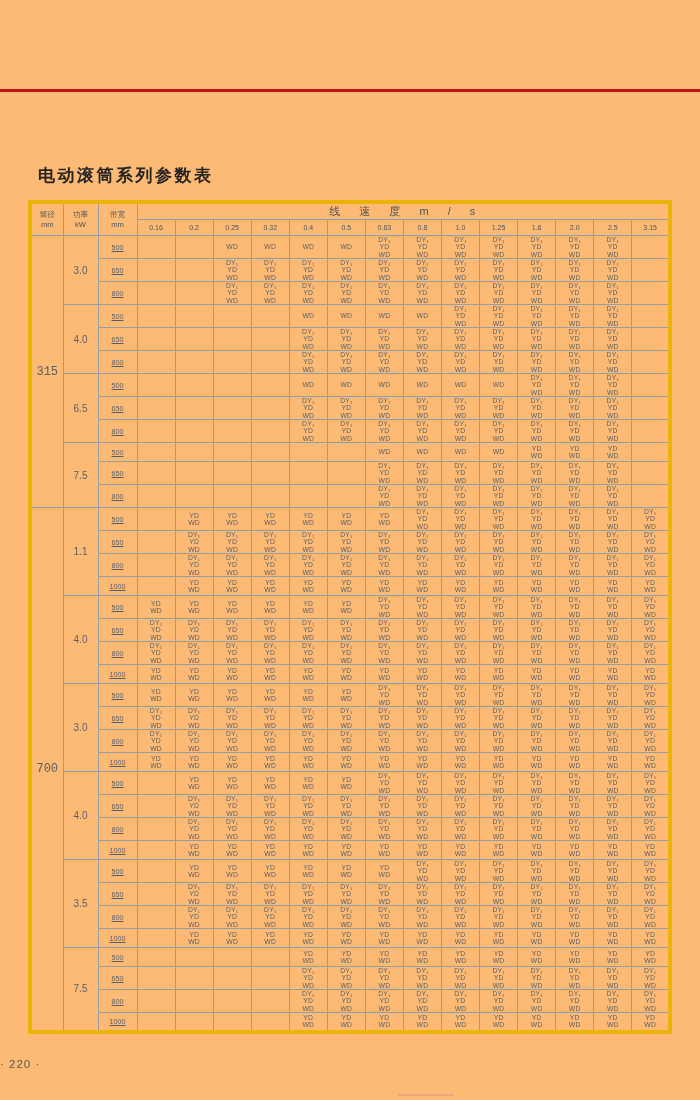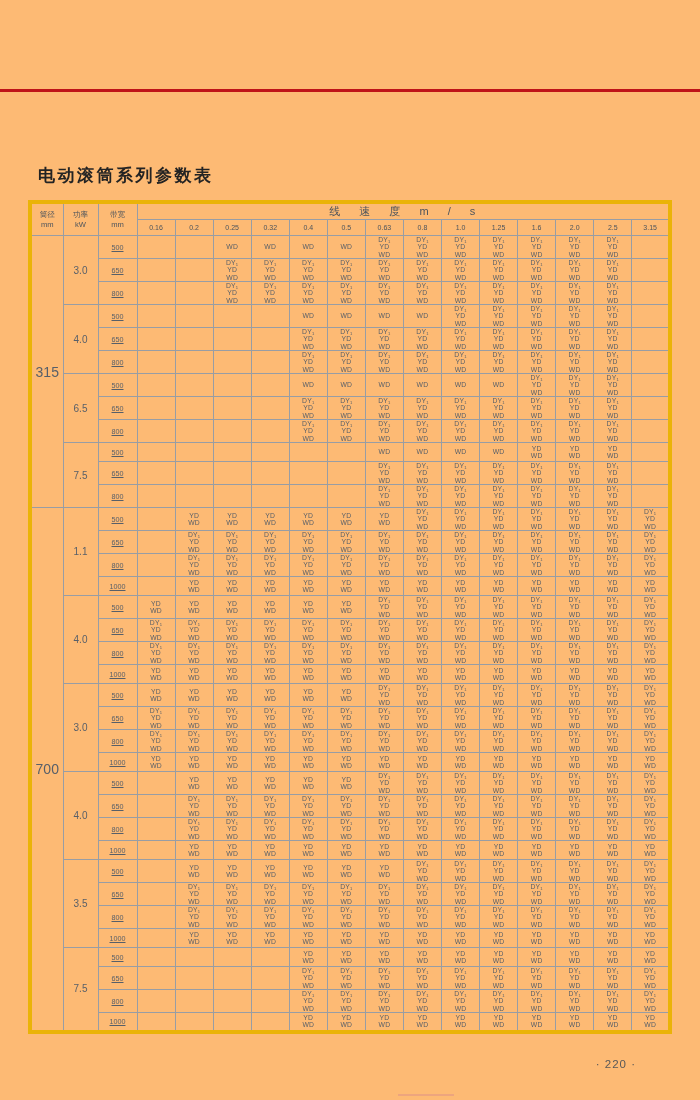--- a/index.html
+++ b/index.html
@@ -50,30 +50,30 @@
   th.speed-span {
     font-size: 11px;
     height: 15px;
     word-spacing: 14px;
     padding-right: 70px;
     letter-spacing: 1px;
   }
   th.speed-tick { font-size: 7px; height: 15px; }
   tr.r3 { height: 23px; }
   tr.r2 { height: 19px; }
-  td.diam   { font-size: 14px;   color: #575f69; }
+  td.diam   { font-size: 12px;   color: #575f69; font-family: Liberation Mono, monospace; }
   td.power  { font-size: 10px; color: #575f69; }
   td.bwidth { font-size: 7.2px; color: #575f69; text-decoration: underline; }
   td.cell   { font-size: 6.8px; line-height: 7.2px; letter-spacing: 0.2px; }
   tr.section-start td { border-top: 1.6px solid #5d6166; }
   .page-number {
     position: absolute;
     left: 0; top: 1058px;
     width: 636px;
-    text-align: right;
+    text-align: left;
     font-size: 11.5px;
     color: #585858;
     letter-spacing: 1px;
   }
   .rule-bottom-fragment {
     position: absolute;
     left: 398px; top: 1094px;
     width: 56px; height: 2px;
     opacity: 0.45;
   }

